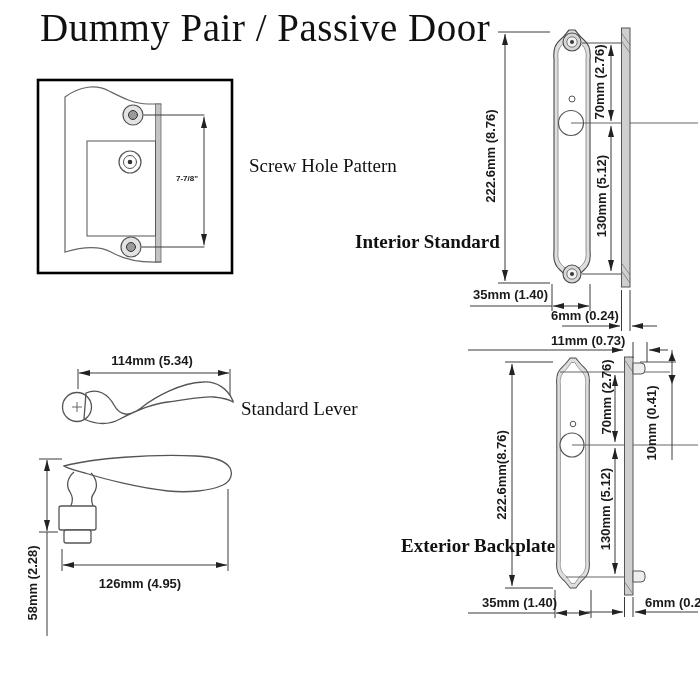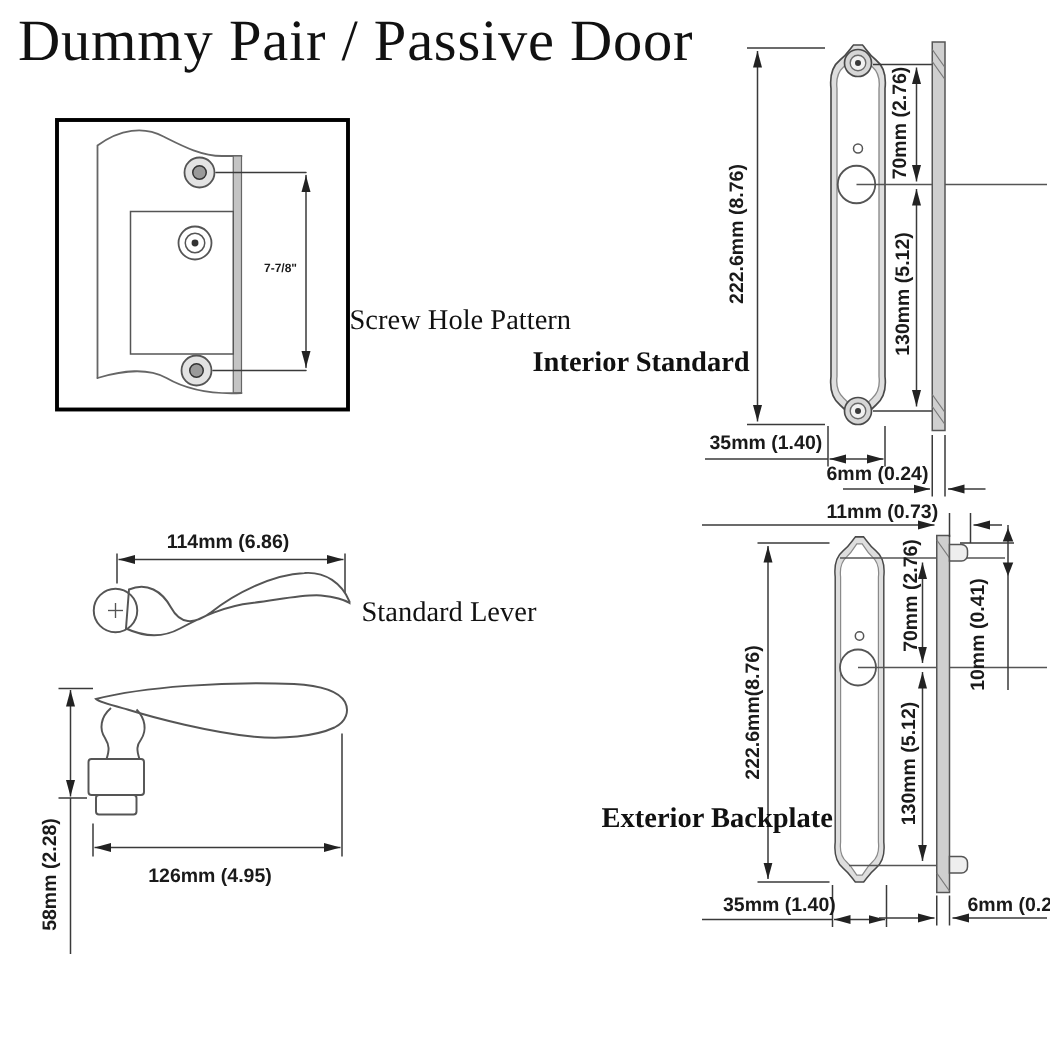--- a/index.html
+++ b/index.html
@@ -148,33 +148,33 @@
     <line x1="468" y1="613" x2="555" y2="613" stroke="#3a3a3a" stroke-width="1"></line>
     <line x1="556" y1="613" x2="590" y2="613" stroke="#3a3a3a" stroke-width="1" marker-start="url(#arrS)" marker-end="url(#arrE)"></line>
 
     <line x1="624.5" y1="597" x2="624.5" y2="617" stroke="#3a3a3a" stroke-width="1"></line>
     <line x1="633" y1="597" x2="633" y2="617" stroke="#3a3a3a" stroke-width="1"></line>
     <line x1="586" y1="612" x2="623" y2="612" stroke="#3a3a3a" stroke-width="1" marker-end="url(#arrE)"></line>
     <line x1="698" y1="612" x2="635" y2="612" stroke="#3a3a3a" stroke-width="1" marker-end="url(#arrE)"></line>
   </g>
 </svg>
 
-<div class="abs title" style="left:12px;top:5px;text-align:center;">Dummy Pair / Passive Door</div>
+<div class="abs title" style="left:40px;top:5px;text-align:center;">Dummy Pair / Passive Door</div>
 
 <div class="abs dim tiny" style="left:172px;top:174px;width:30px;">7-7/8"</div>
-<div class="abs seclabel" style="left:233px;top:155px;margin-top:48px;">Screw Hole Pattern</div>
+<div class="abs seclabel" style="left:249px;top:155px;">Screw Hole Pattern</div>
 
 <div class="abs seclabel bold" style="left:355px;top:231px;">Interior Standard</div>
 <div class="abs dim rot" style="left:421px;top:148px;width:140px;">222.6mm (8.76)</div>
 <div class="abs dim rot" style="left:555px;top:74px;width:90px;">70mm (2.76)</div>
 <div class="abs dim rot" style="left:552px;top:188px;width:100px;">130mm (5.12)</div>
 <div class="abs dim" style="left:473px;top:287px;width:68px;">35mm (1.40)</div>
 <div class="abs dim" style="left:551px;top:308px;width:64px;">6mm (0.24)</div>
 
-<div class="abs dim" style="left:109px;top:353px;width:86px;">114mm (6.86)</div>
+<div class="abs dim" style="left:109px;top:353px;width:86px;">114mm (5.34)</div>
 <div class="abs seclabel" style="left:241px;top:398px;">Standard Lever</div>
 <div class="abs dim" style="left:97px;top:576px;width:86px;">126mm (4.95)</div>
 <div class="abs dim rot" style="left:-27px;top:575px;width:120px;">58mm (2.28)</div>
 
 <div class="abs dim" style="left:551px;top:333px;width:70px;">11mm (0.73)</div>
 <div class="abs seclabel bold" style="left:358px;top:535px;margin-left:43px;">Exterior Backplate</div>
 <div class="abs dim rot" style="left:432px;top:467px;width:140px;">222.6mm(8.76)</div>
 <div class="abs dim rot" style="left:562px;top:389px;width:90px;">70mm (2.76)</div>
 <div class="abs dim rot" style="left:556px;top:501px;width:100px;">130mm (5.12)</div>
 <div class="abs dim rot" style="left:597px;top:415px;width:110px;">10mm (0.41)</div>

